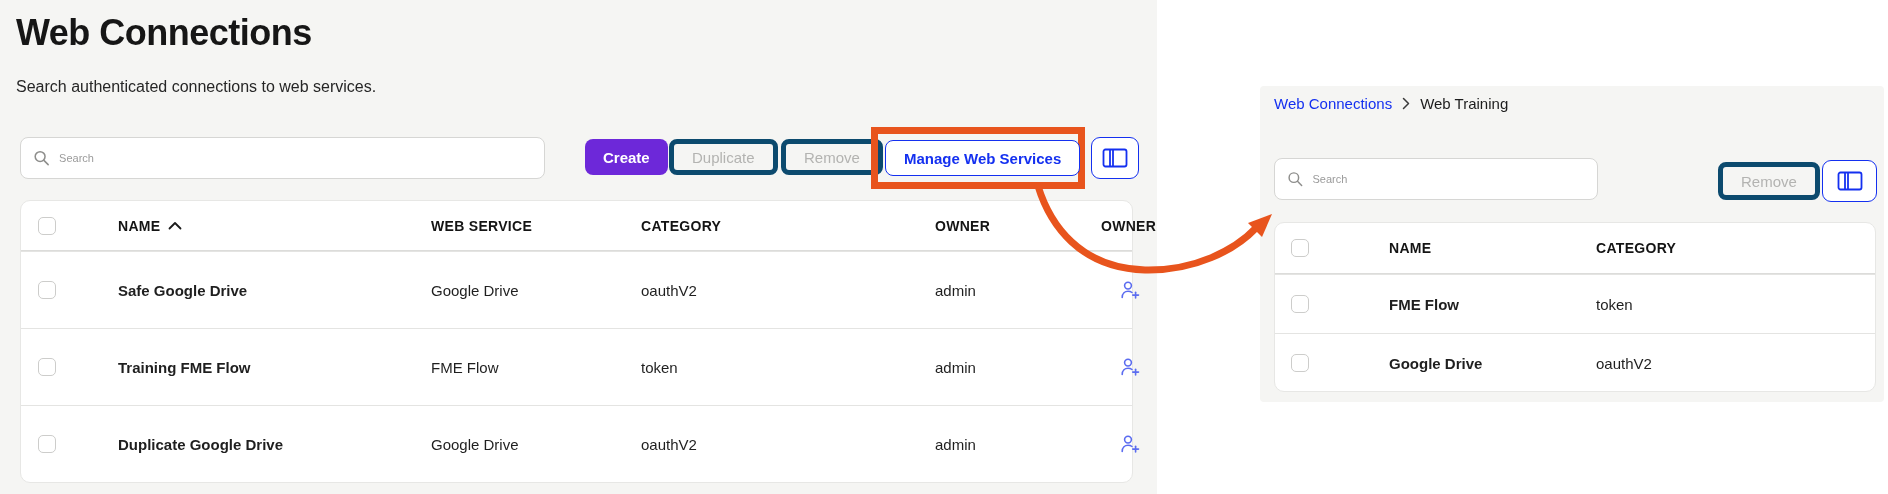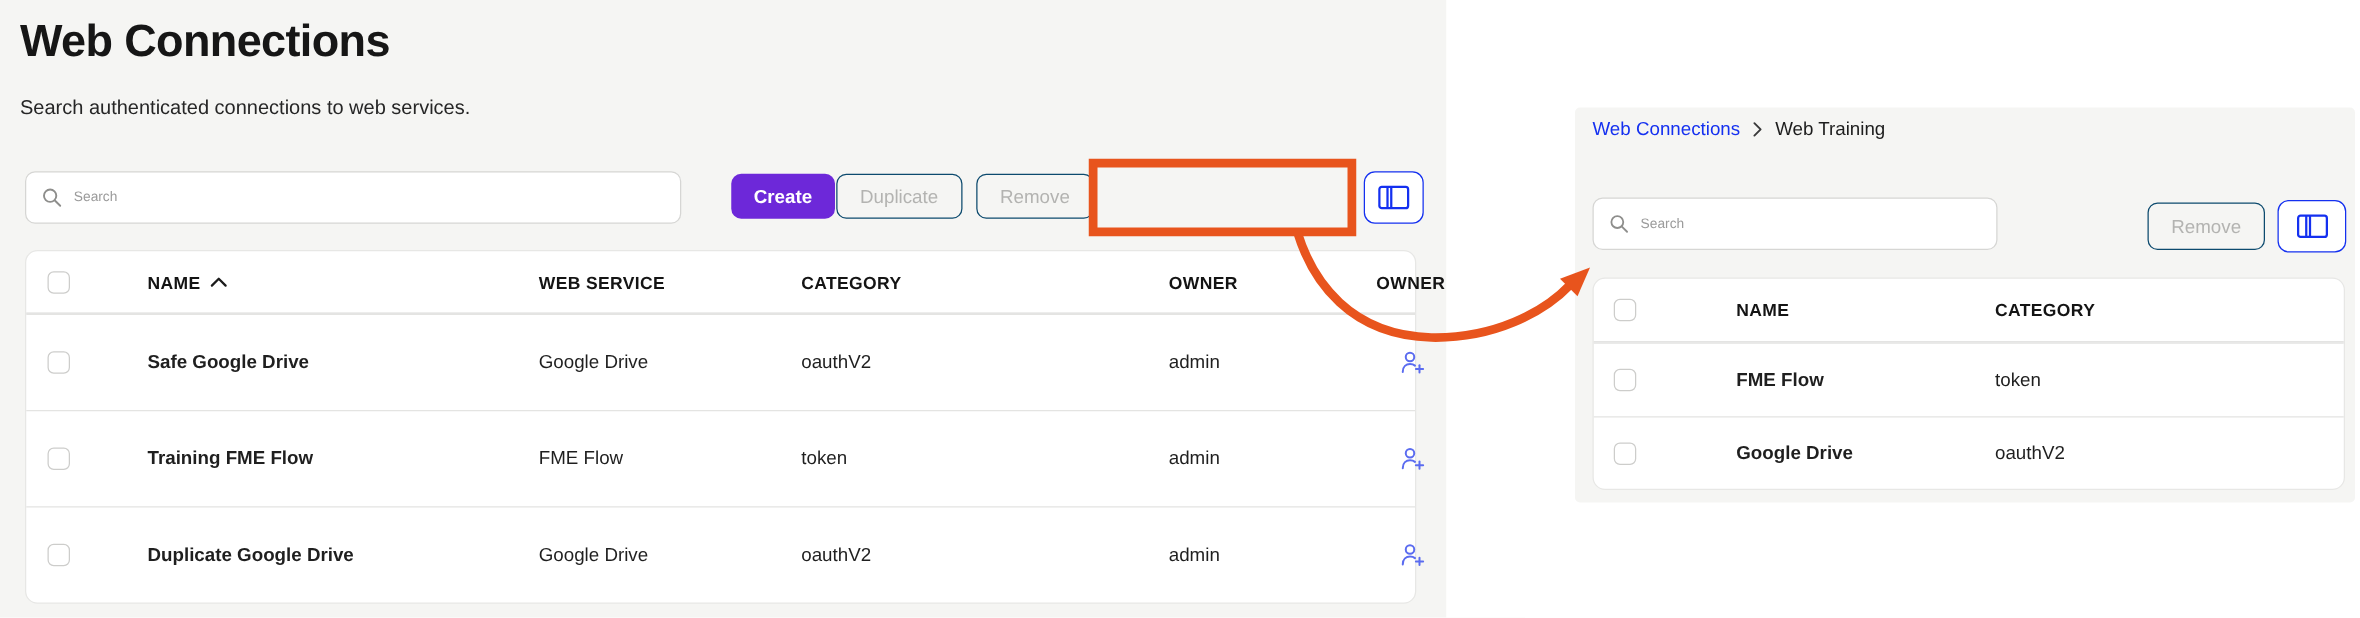--- a/index.html
+++ b/index.html
@@ -16,21 +16,21 @@
                display:flex; align-items:center; padding:0 12px; gap:9px; }
   .searchbox input { border:none; outline:none; font-size:11px; color:#333; background:transparent; width:100%;
                      font-family:Liberation Sans, sans-serif; }
   .searchbox input::placeholder { color:#9b9b9b; }
   .lp-search { left:20px; top:137px; width:525px; height:42px; }
 
   .btn { position:absolute; height:36px; border-radius:8px; font-size:15px; font-weight:600;
          display:flex; align-items:center; justify-content:center; cursor:pointer; border:none;
          font-family:"Liberation Sans", sans-serif; padding:0 18px; }
   .btn-primary { background:#6d28d9; color:#ffffff; }
-  .btn-disabled { background:transparent; border:1px solid #0c4a6e; color:#b3b3b1; font-weight:400; }
+  .btn-disabled { background:transparent; border:5px solid #0c4a6e; color:#b3b3b1; font-weight:400; }
   .btn-outline-blue { background:#ffffff; border:1.5px solid #1430f0; color:#1430f0; }
   .icon-btn { background:#ffffff; border:1.5px solid #1430f0; padding:0; }
 
   .btn-create { left:585px; top:139px; }
   .btn-duplicate { left:669px; top:139px; }
   .btn-remove-l { left:781px; top:139px; }
   .highlight-box { position:absolute; left:871px; top:127px; width:214px; height:62px;
                    border:7px solid #e8541d; background:transparent; z-index:3; pointer-events:none; }
   .btn-manage { left:885px; top:140px; z-index:4; }
   .btn-cols-l { left:1091px; top:137px; width:48px; height:42px; border-radius:9px; }
@@ -90,20 +90,21 @@
       <line x1="11.5" y1="11.5" x2="16" y2="16" stroke="#8e8e8c" stroke-width="1.6" stroke-linecap="round"></line>
     </svg>
     <input type="text" placeholder="Search" style="">
   </div>
 
   <button class="btn btn-primary btn-create">Create</button>
   <button class="btn btn-disabled btn-duplicate">Duplicate</button>
   <button class="btn btn-disabled btn-remove-l">Remove</button>
 
   <div class="highlight-box"></div>
+  <button class="btn btn-outline-blue btn-manage">Manage Web Services</button>
 
   <button class="btn icon-btn btn-cols-l">
     <svg width="26" height="20" viewBox="0 0 26 20">
       <rect x="1.5" y="1.5" width="23" height="17" rx="2" fill="none" stroke="#1430f0" stroke-width="1.8"></rect>
       <line x1="8" y1="1.5" x2="8" y2="18.5" stroke="#1430f0" stroke-width="1.8"></line>
       <line x1="11" y1="1.5" x2="11" y2="18.5" stroke="#1430f0" stroke-width="1.8"></line>
     </svg>
   </button>
 
   <div class="card lp-card">

